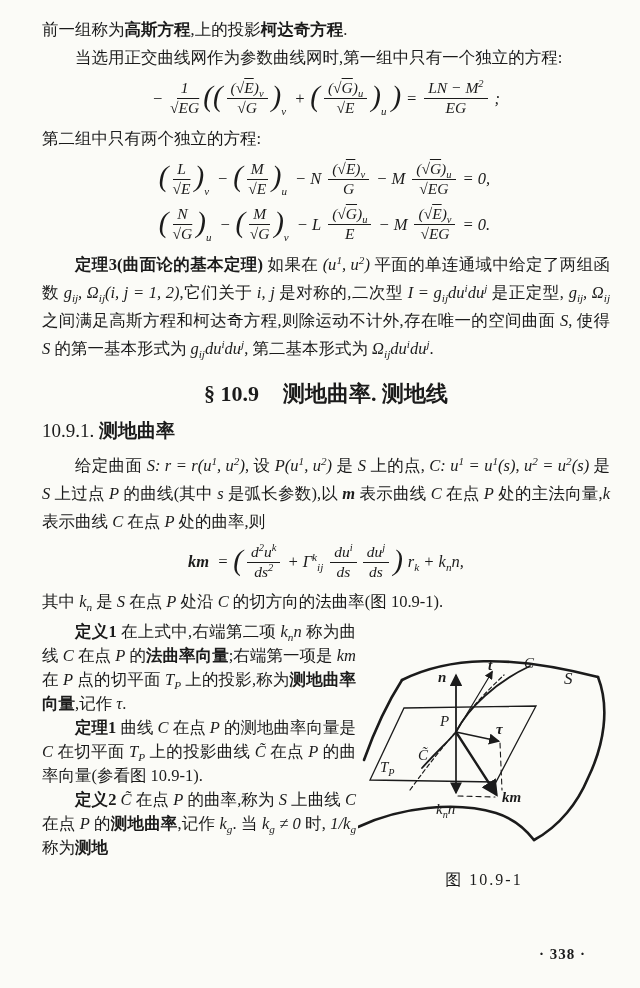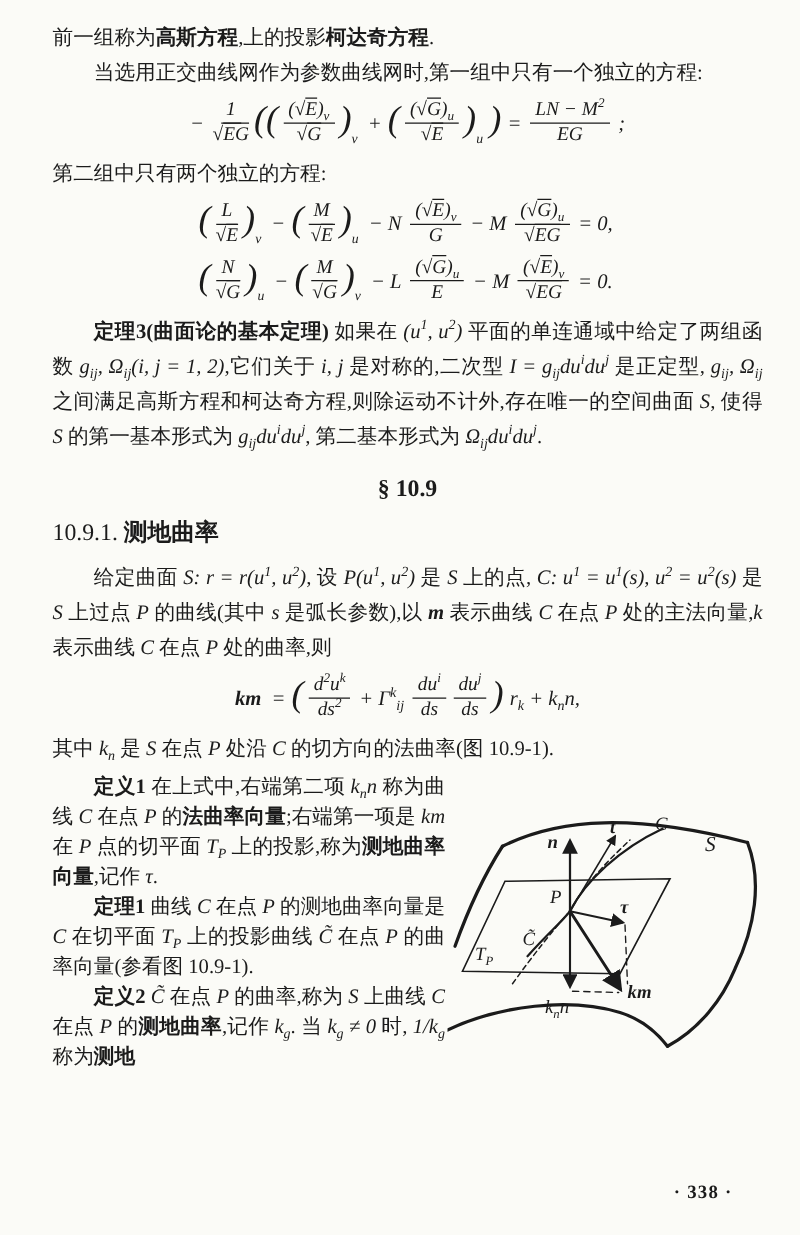--- a/index.html
+++ b/index.html
@@ -19,21 +19,21 @@
 
   .formula{display:flex;justify-content:center;align-items:center;line-height:1.18;
     font-style:italic;margin:7px 0;}
   .formula .mt{margin:0 4px;white-space:pre;}
   .frac{display:inline-flex;flex-direction:column;align-items:center;margin:0 3px;font-size:15.5px;}
   .frac .num{border-bottom:1.4px solid #1b1b1b;padding:0 4px 1px;}
   .frac .den{padding-top:0;}
   .bigp{font-size:29px;font-weight:400;line-height:1;margin:0 1px;transform:translateY(-2px);}
   .psub{font-size:11px;position:relative;top:13px;left:-1px;margin-right:3px;}
 
-  .sec-title{display:flex;justify-content:center;gap:24px;font-size:19px;font-weight:700;
+  .sec-title{display:flex;justify-content:center;gap:24px;font-size:22px;font-weight:700;
     margin:18px 0 12px;line-height:1.2;}
   .sub-title{font-size:19px;margin:10px 0 8px;line-height:1.3;}
   .sub-title .b{font-size:19px;}
 
   .columns{display:flex;margin-top:4px;}
   .leftcol{width:316px;}
   .leftcol p{line-height:24px;}
   .rightcol{width:252px;margin-left:2px;}
   .fig{position:relative;width:252px;height:238px;}
   .fig svg{position:absolute;left:0;top:0;}
@@ -135,20 +135,21 @@
       <span class="num">(√<span class="ol">E</span>)<sub>v</sub></span>
       <span class="den">√<span class="ol">EG</span></span>
     </span>
   <span class="mt">= 0.</span>
 </div>
 
 <p class="indent"><span class="b">定理3(曲面论的基本定理)</span><span>  如果在 </span><span class="m">(u<sup>1</sup>, u<sup>2</sup>)</span><span> 平面的单连通域中给定了两组函数 </span><span class="m">g<sub>ij</sub>, Ω<sub>ij</sub>(i, j = 1, 2)</span><span>,它们关于 </span><span class="m">i, j</span><span> 是对称的,二次型 </span><span class="m">I = g<sub>ij</sub>du<sup>i</sup>du<sup>j</sup></span><span> 是正定型, </span><span class="m">g<sub>ij</sub>, Ω<sub>ij</sub></span><span> 之间满足高斯方程和柯达奇方程,则除运动不计外,存在唯一的空间曲面 </span><span class="m">S</span><span>, 使得 </span><span class="m">S</span><span> 的第一基本形式为 </span><span class="m">g<sub>ij</sub>du<sup>i</sup>du<sup>j</sup></span><span>, 第二基本形式为 </span><span class="m">Ω<sub>ij</sub>du<sup>i</sup>du<sup>j</sup></span><span>.</span></p>
 
 <div class="sec-title">
   <span>§ 10.9</span>
+  <span>测地曲率. 测地线</span>
 </div>
 <div class="sub-title"><span>10.9.1. </span><span class="b">测地曲率</span></div>
 
 <p class="indent"><span>给定曲面 </span><span class="m">S: r = r(u<sup>1</sup>, u<sup>2</sup>)</span><span>, 设 </span><span class="m">P(u<sup>1</sup>, u<sup>2</sup>)</span><span> 是 </span><span class="m">S</span><span> 上的点, </span><span class="m">C: u<sup>1</sup> = u<sup>1</sup>(s)</span><span>, </span><span class="m">u<sup>2</sup> = u<sup>2</sup>(s)</span><span> 是 </span><span class="m">S</span><span> 上过点 </span><span class="m">P</span><span> 的曲线(其中 </span><span class="m">s</span><span> 是弧长参数),以 </span><span class="b m">m</span><span> 表示曲线 </span><span class="m">C</span><span> 在点 </span><span class="m">P</span><span> 处的主法向量,</span><span class="m">k</span><span> 表示曲线 </span><span class="m">C</span><span> 在点 </span><span class="m">P</span><span> 处的曲率,则</span></p>
 
 <div class="formula">
   <span class="mt b">km</span>
   <span class="mt">=</span>
   <span class="bigp">(</span>
   <span class="frac">
@@ -217,16 +218,17 @@
       <span class="fig-label b" style="left:130px;top:38px;">t</span>
       <span class="fig-label" style="left:166px;top:36px;">C</span>
       <span class="fig-label" style="left:206px;top:50px;font-size:17px;">S</span>
       <span class="fig-label" style="left:82px;top:94px;">P</span>
       <span class="fig-label b" style="left:138px;top:102px;">τ</span>
       <span class="fig-label" style="left:60px;top:128px;">C̃</span>
       <span class="fig-label" style="left:22px;top:140px;">T<sub>P</sub></span>
       <span class="fig-label b" style="left:144px;top:170px;">km</span>
       <span class="fig-label" style="left:78px;top:182px;font-style:italic;">k<sub>n</sub>n</span>
     </div>
+    <div class="fig-caption">图  10.9-1</div>
   </div>
 </div>
 
 <div class="page-num">· 338 ·</div>
 
 </body></html>

